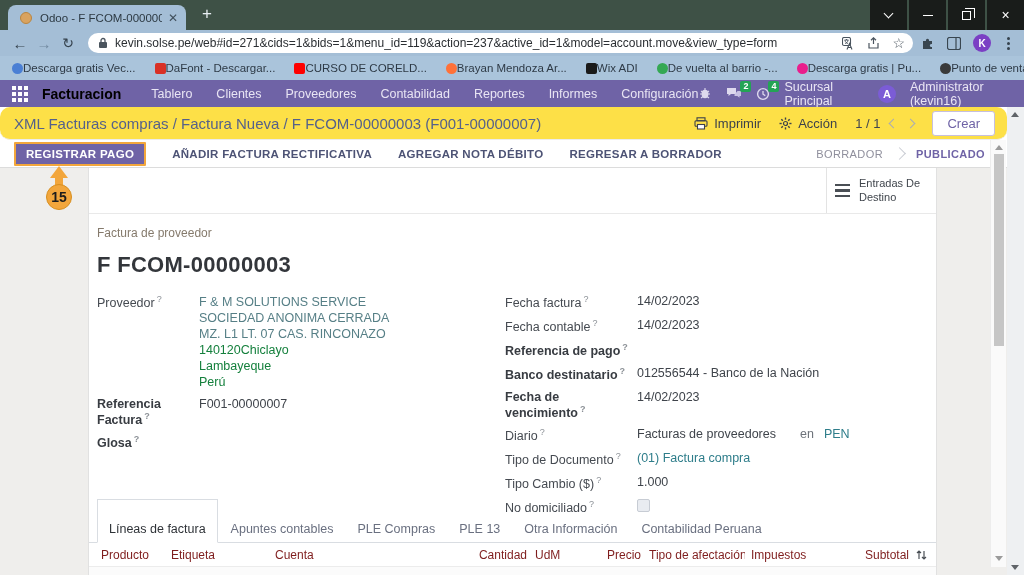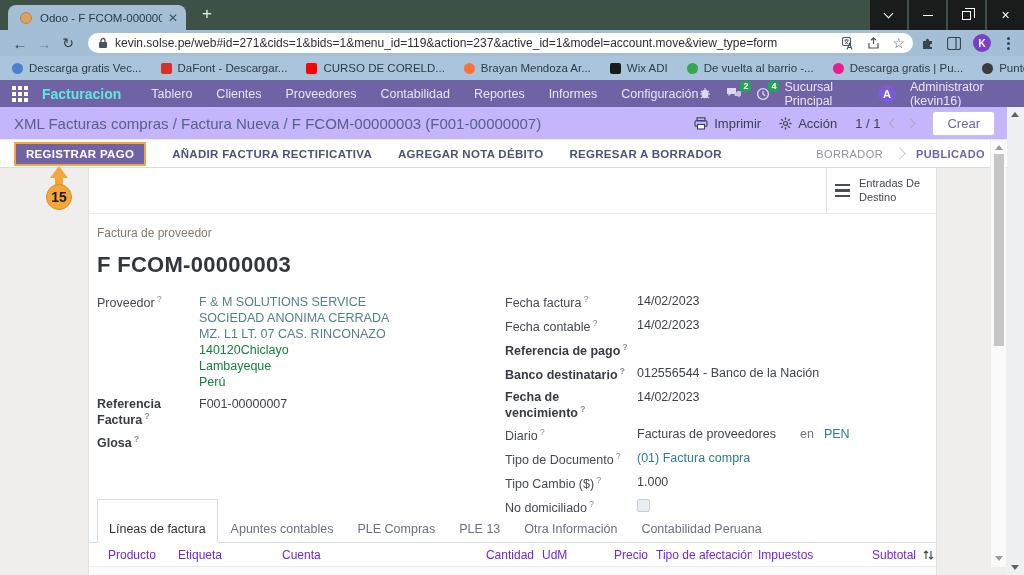--- a/index.html
+++ b/index.html
@@ -42,37 +42,37 @@
   .url-text{flex:1;font-size:12px;color:#2b2f33;white-space:nowrap;overflow:hidden;}
   .pill-icon{flex:none;margin-left:12px;display:flex;color:#4a545e;}
   .star-glyph{font-size:14px;color:#4a545e;line-height:1;}
   .after-pill{display:flex;align-items:center;gap:12px;flex:none;margin-right:2px;}
   .profile-k{width:18px;height:18px;border-radius:50%;background:#7b3fc4;color:#fff;font-size:10px;font-weight:700;display:flex;align-items:center;justify-content:center;}
   .kebab{display:flex;flex-direction:column;gap:2px;padding:0 4px;}
   .kebab i{width:3px;height:3px;border-radius:50%;background:#35424d;}
 
   
   .bookmarks{position:absolute;left:0;top:56px;width:1024px;height:24px;background:var(--chrome-bm);display:flex;align-items:center;padding:0 12px;gap:19px;font-size:11.5px;color:#2e3a46;}
-  .bm{display:flex;align-items:center;gap:6px;white-space:nowrap;}
+  .bm{display:flex;align-items:center;white-space:nowrap;}
   .bm-fav{width:11px;height:11px;border-radius:50%;flex:none;}
   .bm-fav.sq{border-radius:2px;}
 
   
   .navbar{position:absolute;left:0;top:80px;width:1024px;height:27px;background:var(--purple);display:flex;align-items:center;padding:0 12px;color:#e9e5f4;}
   .grid-icon{display:grid;grid-template-columns:repeat(3,4px);grid-template-rows:repeat(3,4px);gap:2px;margin-right:14px;flex:none;}
   .grid-icon i{background:#fff;width:4px;height:4px;}
-  .app-name{font-size:14px;font-weight:700;color:#5eead4;margin-right:30px;}
+  .app-name{font-size:14px;font-weight:700;color:#000000;margin-right:30px;}
   .nav-items{display:flex;gap:24px;font-size:12.5px;}
   .nav-right{margin-left:auto;display:flex;align-items:center;gap:14px;font-size:12.5px;}
   .nav-ico{position:relative;display:flex;align-items:center;}
   .badge{position:absolute;top:-6px;right:-9px;background:#23a455;color:#fff;font-size:9px;font-weight:700;padding:0 3px;border-radius:2px;line-height:11px;}
   .avatar-a{width:18px;height:18px;border-radius:50%;background:#7b5cd6;color:#fff;font-size:11px;font-weight:700;display:flex;align-items:center;justify-content:center;flex:none;}
 
   
-  .cp-row{position:absolute;left:0;top:107px;width:1007px;height:33px;background:#c4b5fd;display:flex;align-items:center;padding:0 12px 0 14px;border-bottom:1px solid #ececec;}
+  .cp-row{position:absolute;left:0;top:107px;width:1007px;height:33px;background:#fde047;display:flex;align-items:center;padding:0 12px 0 14px;border-bottom:1px solid #ececec;border-radius:10px;}
   .breadcrumb{font-size:15px;color:#55618a;white-space:nowrap;overflow:hidden;}
   .cp-right{margin-left:auto;display:flex;align-items:center;gap:18px;flex:none;}
   .cp-btn{display:flex;align-items:center;gap:6px;font-size:13px;color:#3c414b;}
   .pager{display:flex;align-items:center;gap:10px;font-size:13px;color:#3f4450;}
   .pg-chev{width:7px;height:7px;border-right:1.6px solid #a8abb5;border-bottom:1.6px solid #a8abb5;}
   .pg-chev.left{transform:rotate(135deg);}
   .pg-chev.right{transform:rotate(-45deg);}
   .btn-create{border:1px solid #c6bfde;color:var(--purple);background:#fff;font-size:13px;padding:4px 14px;border-radius:3px;font-family:inherit;}
 
   
@@ -112,21 +112,21 @@
   .teal{color:var(--teal);}
   .muted{color:#6d727a;}
   .diario-val{display:flex;gap:10px;align-items:baseline;}
   .checkbox{width:13px;height:13px;background:#e9ecf1;border:1px solid #c7ccd4;border-radius:2px;}
 
   
   .notebook{position:absolute;left:0;right:0;top:348px;}
   .tabsbar{display:flex;align-items:flex-end;gap:2px;padding-left:8px;border-bottom:1px solid #d9dde2;height:27px;font-size:12.5px;}
   .tab-item{padding:22px 11px 6px;color:#6a7080;white-space:nowrap;}
   .tab-item.active{background:#fff;border:1px solid #d9dde2;border-bottom:1px solid #fff;margin-bottom:-1px;color:#2e3237;}
-  .thead{display:flex;align-items:center;height:23px;padding-left:19px;font-size:12px;color:#6d28d9;font-weight:500;justify-content:space-between;}
+  .thead{display:flex;align-items:center;height:23px;padding-left:12px;font-size:12px;color:#7f1d1d;font-weight:500;}
   .th{flex:none;white-space:nowrap;overflow:hidden;}
   .th.r{text-align:right;}
   .c0{width:70px;}.c1{width:104px;}.c2{width:188px;}.c3{width:64px;}.c4{width:58px;padding-left:8px;}
   .c5{width:56px;}.c6{width:104px;padding-left:8px;}.c7{width:92px;padding-left:6px;}.c8{width:72px;}
   .c9{width:24px;display:flex;justify-content:center;color:#4a4f55;}
   .table-empty{height:13px;background:#fbfbfb;border-top:1px solid #ececec;}
 
   
   .sb-inner{position:absolute;left:990px;top:140px;width:16px;height:427px;background:#fafafa;border-left:1px solid #ededed;}
   .sb-outer{position:absolute;left:1007px;top:107px;width:17px;height:468px;background:#eef0f2;}

